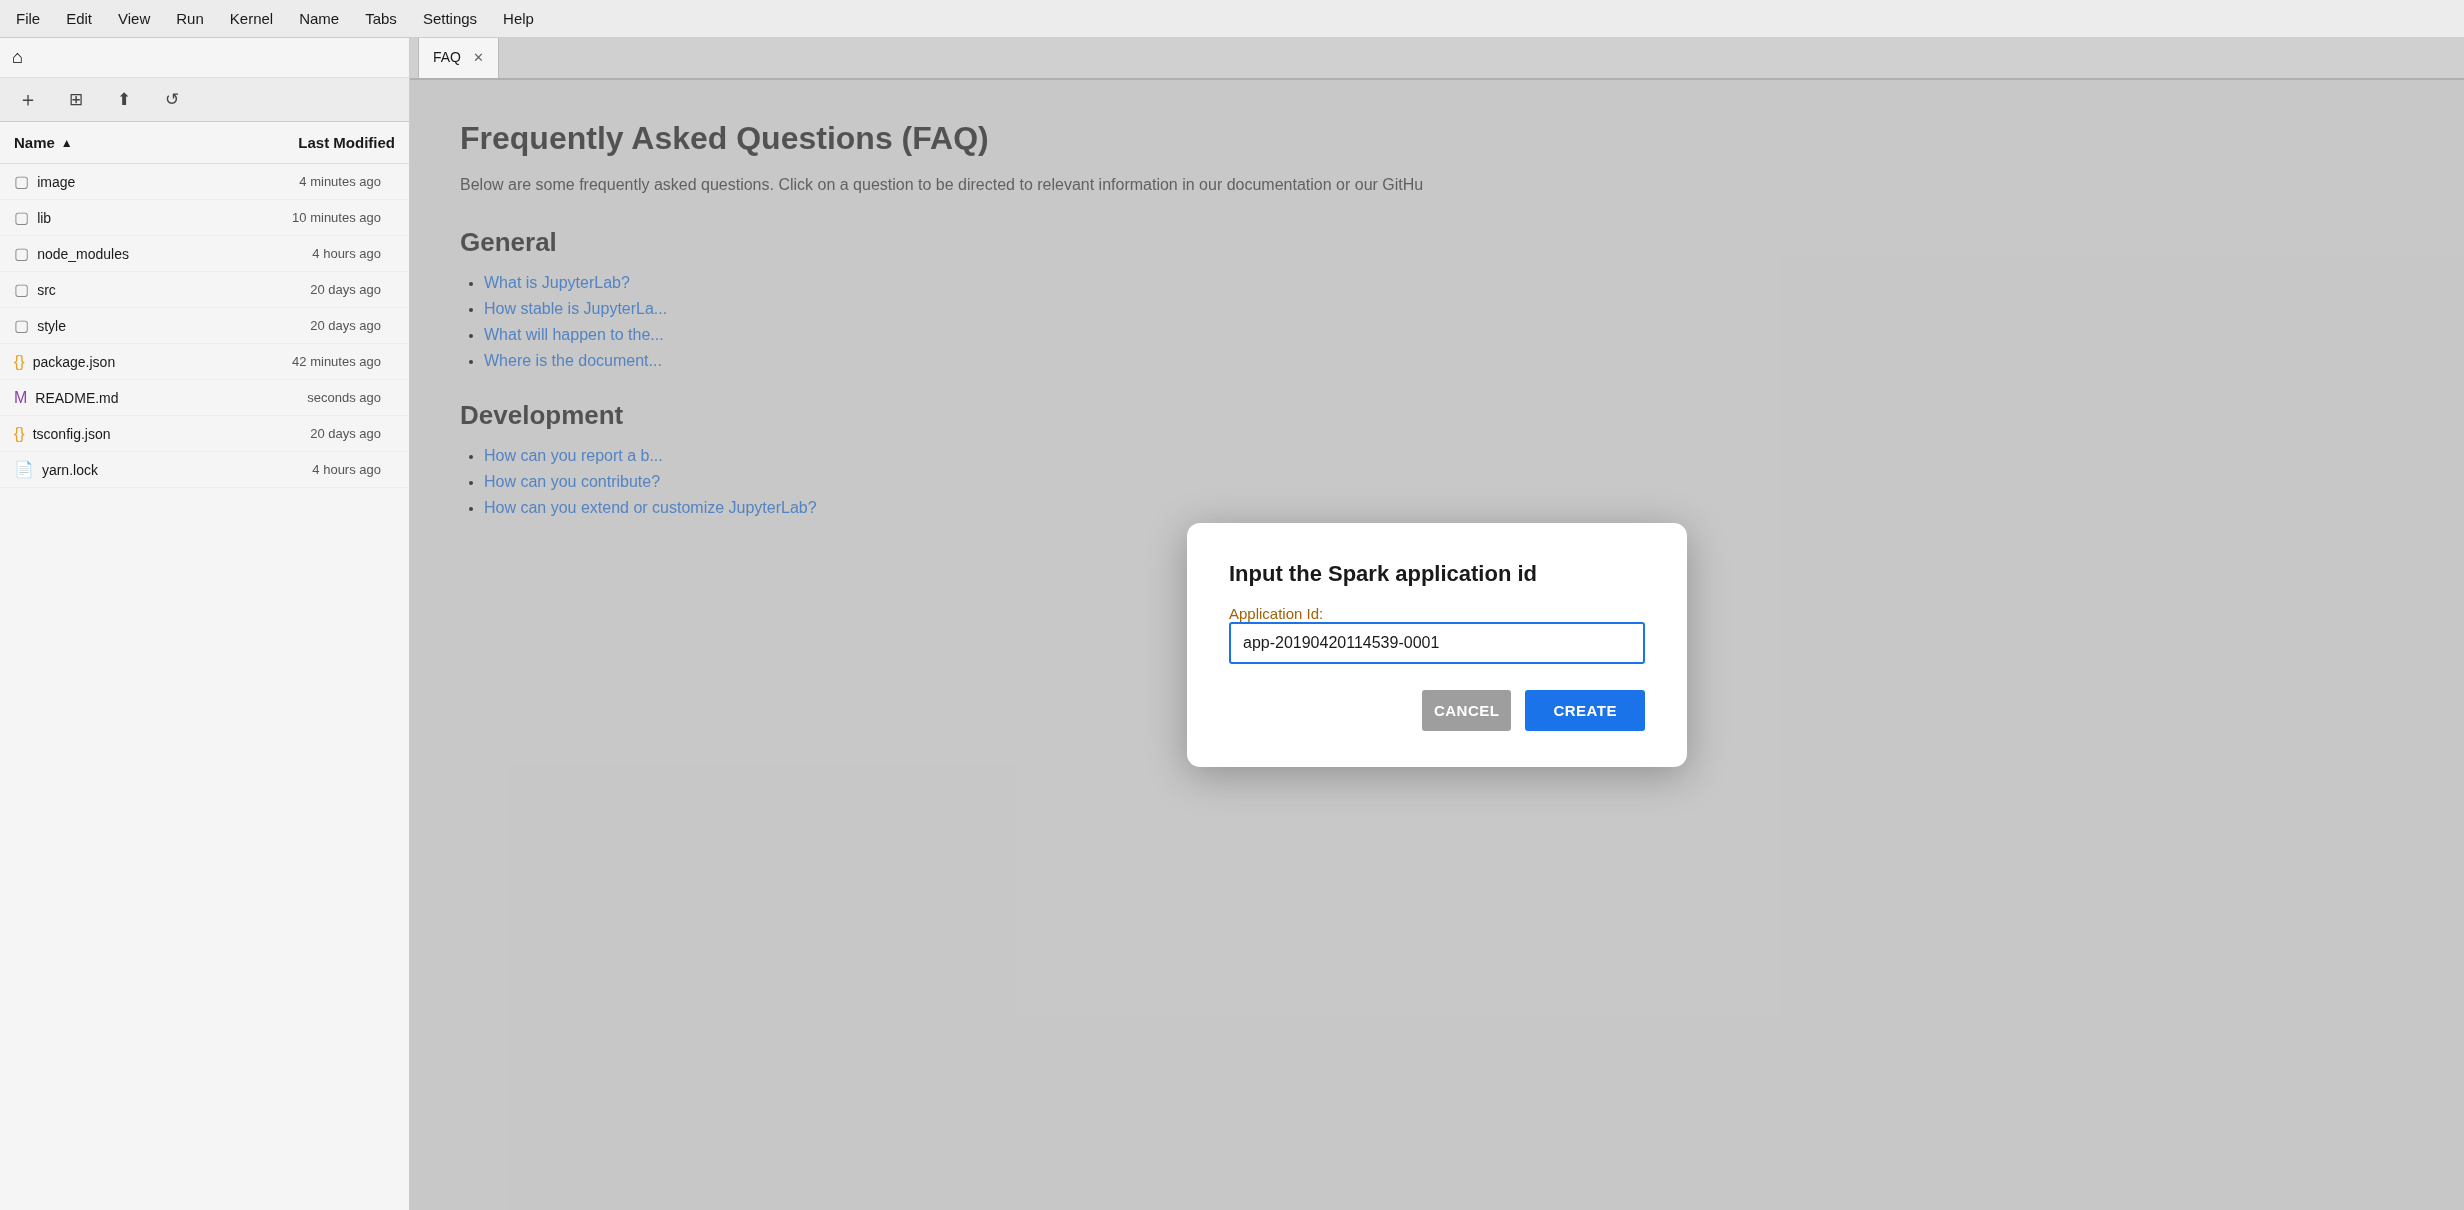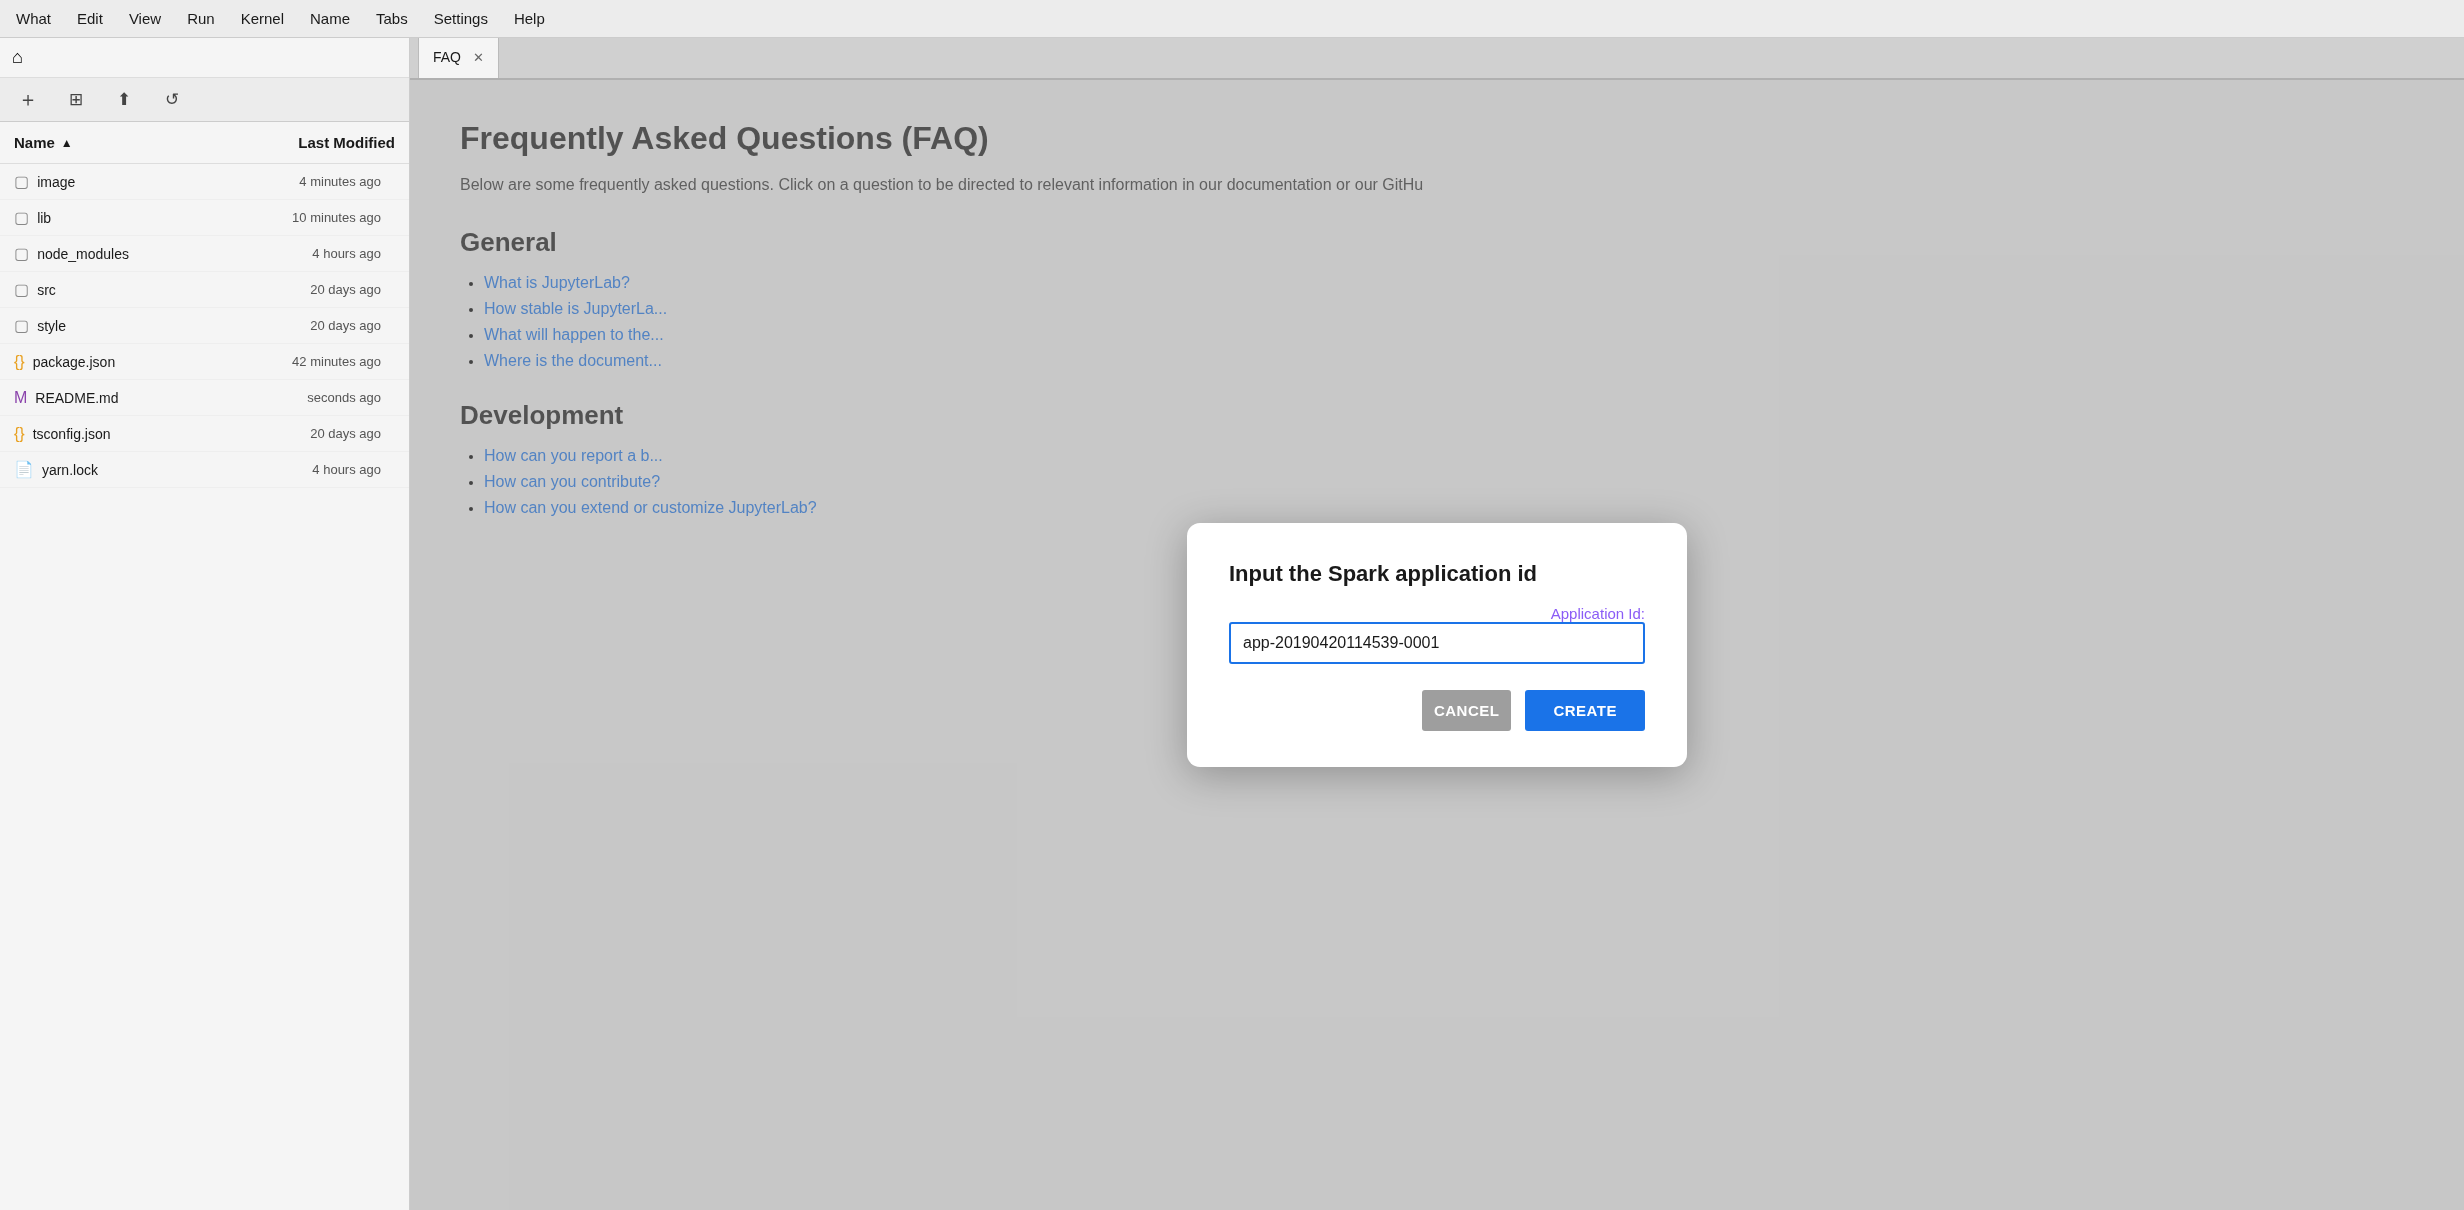--- a/index.html
+++ b/index.html
@@ -229,22 +229,21 @@
       flex-direction: column;
       gap: 18px;
     }
     .modal-title {
       font-size: 22px;
       font-weight: 600;
       color: #1a1a1a;
     }
     .modal-label {
       font-size: 15px;
-      color: #8b5cf6;
-      text-align: right;
+      color: #a16207;
     }
     .modal-input {
       width: 100%;
       border: 2px solid #1a73e8;
       border-radius: 3px;
       padding: 10px 12px;
       font-size: 16px;
       color: #1a1a1a;
       outline: none;
     }
@@ -278,21 +277,21 @@
       cursor: pointer;
       text-transform: uppercase;
     }
 
     .sort-arrow { font-size: 12px; }
   </style>
 </head>
 <body>
 
 <div class="menubar">
-  <span class="menubar-item">What</span>
+  <span class="menubar-item">File</span>
   <span class="menubar-item">Edit</span>
   <span class="menubar-item">View</span>
   <span class="menubar-item">Run</span>
   <span class="menubar-item">Kernel</span>
   <span class="menubar-item">Name</span>
   <span class="menubar-item">Tabs</span>
   <span class="menubar-item">Settings</span>
   <span class="menubar-item">Help</span>
 </div>
 

